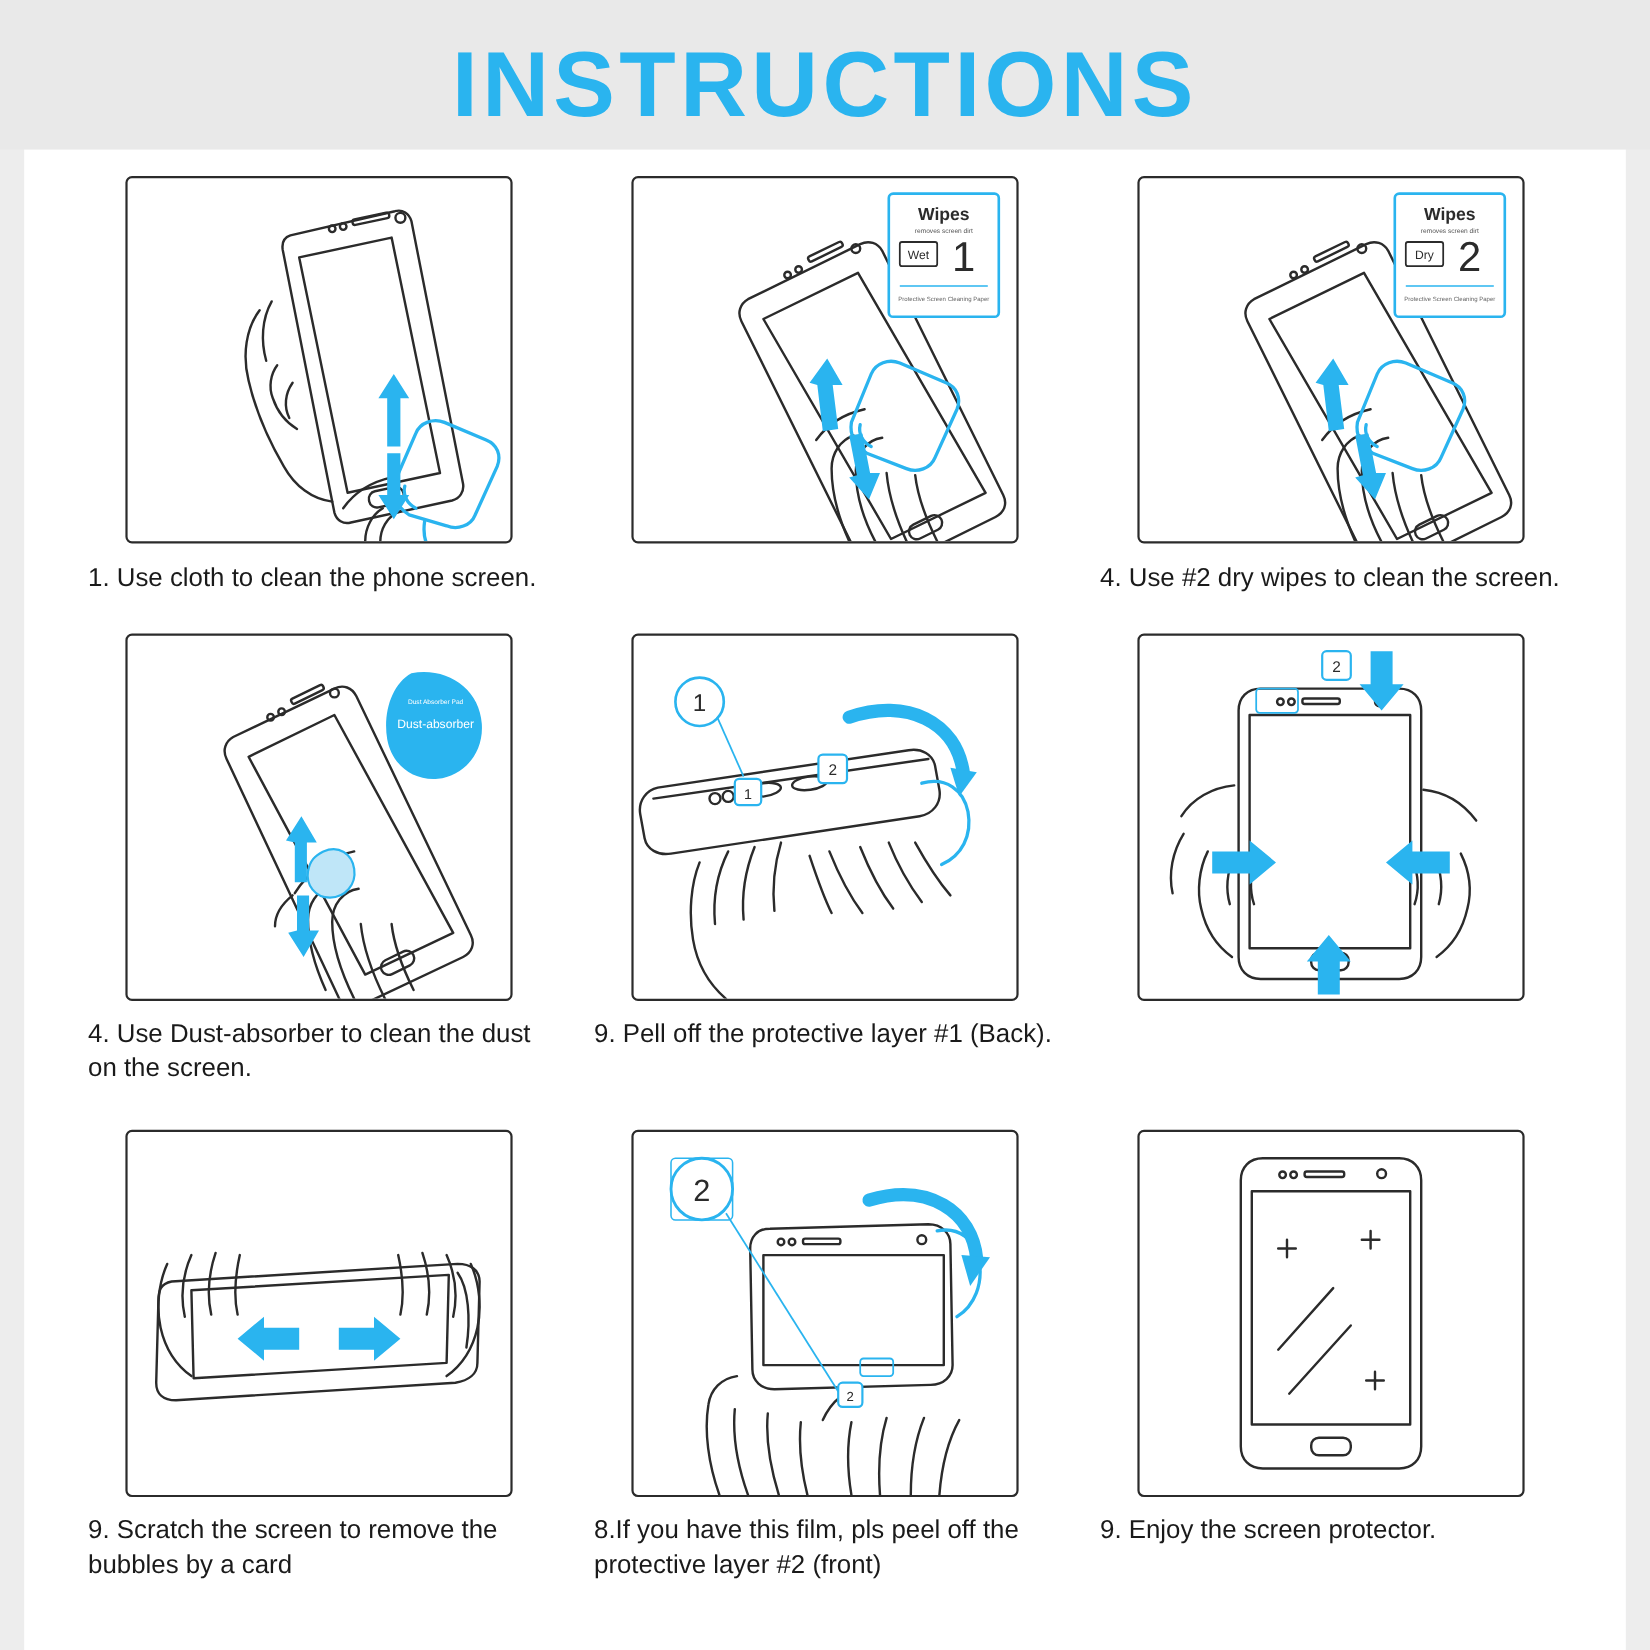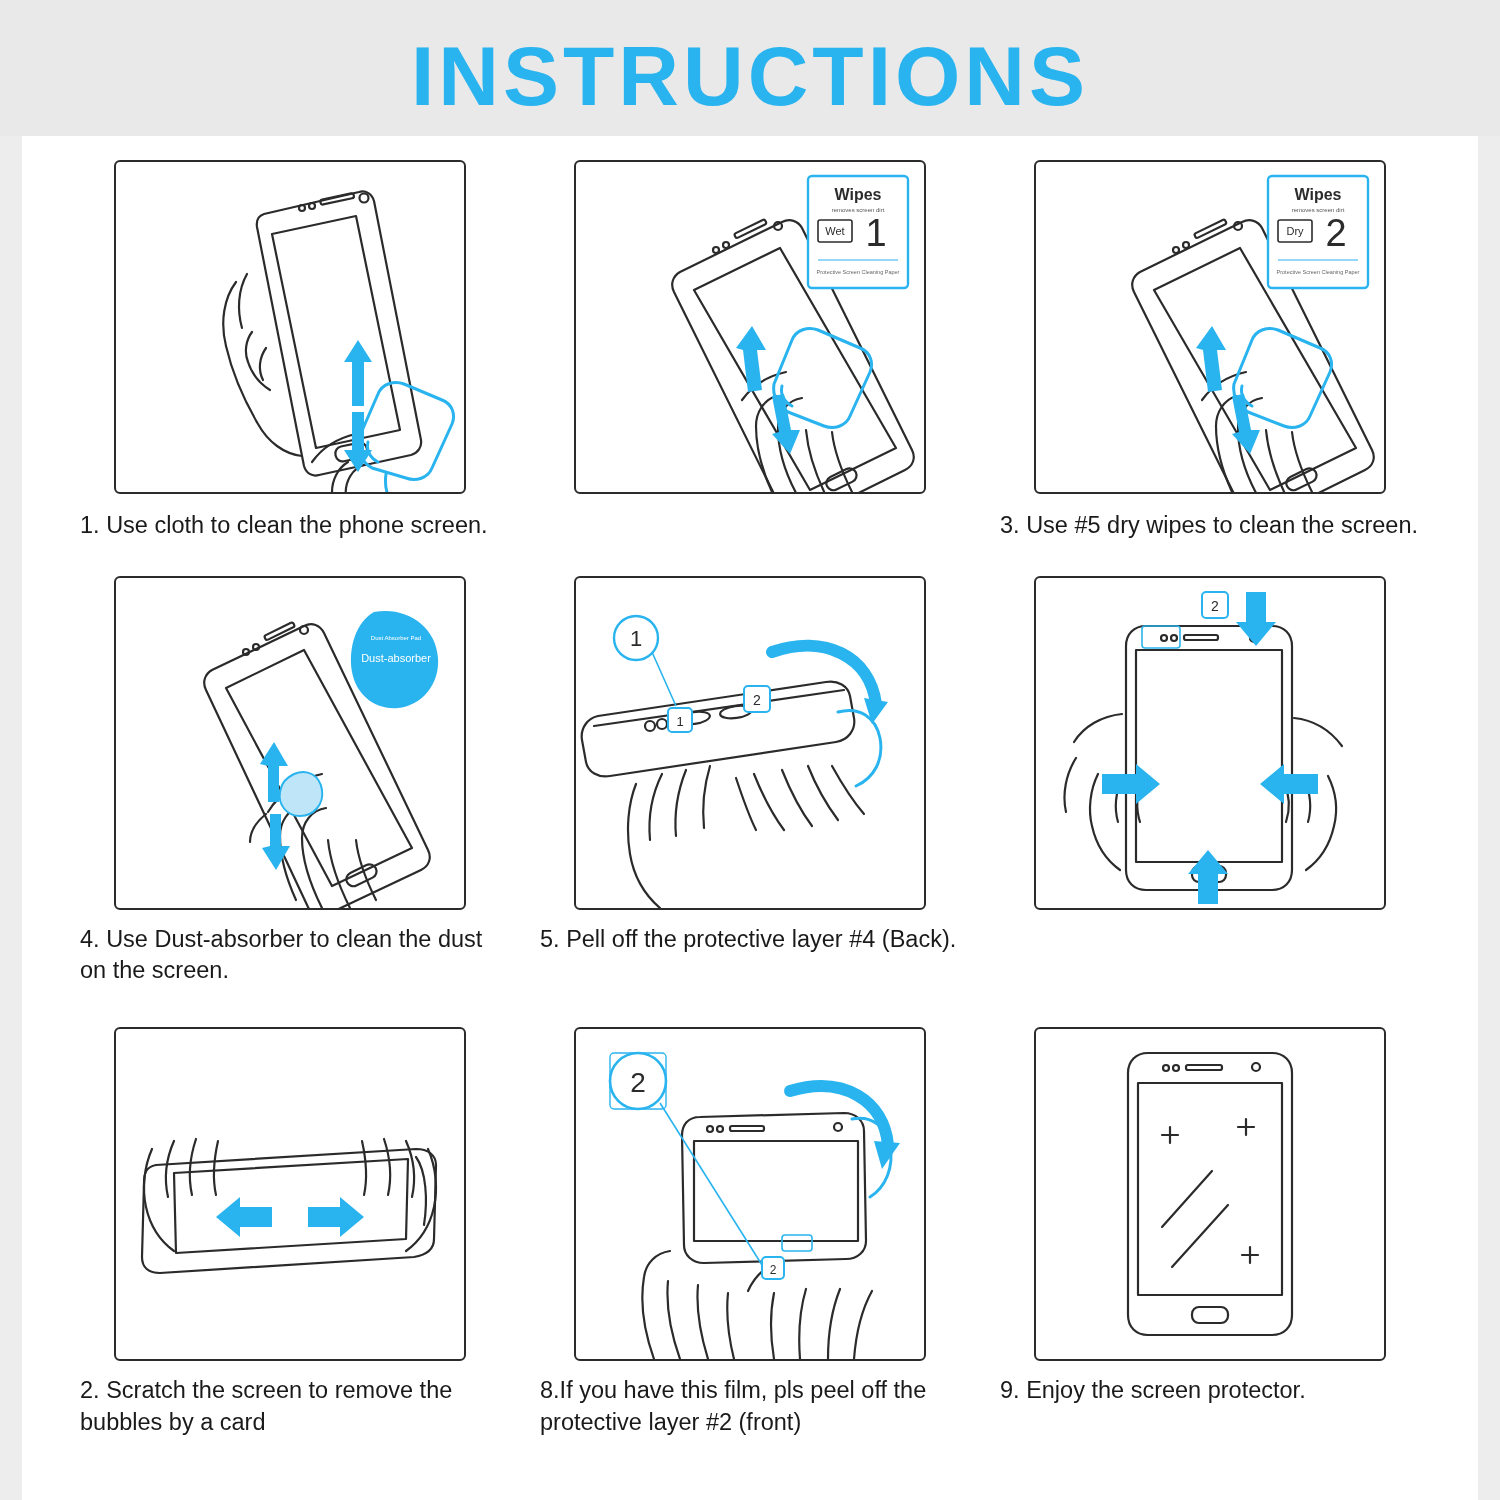--- a/index.html
+++ b/index.html
@@ -215,21 +215,21 @@
               <text x="282" y="38" text-anchor="middle" font-family="Liberation Sans, sans-serif" font-size="16" font-weight="bold" fill="#2b2b2b">Wipes</text>
               <text x="282" y="50" text-anchor="middle" font-family="Liberation Sans, sans-serif" font-size="6" fill="#555">removes screen dirt</text>
               <rect x="242" y="58" width="34" height="22" rx="2" fill="#ffffff" stroke="#2b2b2b" stroke-width="1.6"></rect>
               <text x="259" y="73" text-anchor="middle" font-family="Liberation Sans, sans-serif" font-size="11" fill="#2b2b2b">Dry</text>
               <text x="300" y="84" text-anchor="middle" font-family="Liberation Sans, sans-serif" font-size="38" fill="#2b2b2b">2</text>
               <line x1="242" y1="98" x2="322" y2="98" stroke="#2ab4ef" stroke-width="1.2"></line>
               <text x="282" y="112" text-anchor="middle" font-family="Liberation Sans, sans-serif" font-size="5.5" fill="#666">Protective Screen Cleaning Paper</text>
             </g>
           </svg>
         </div>
-        <div class="caption">3. Use #5 dry wipes to clean the screen.</div>
+        <div class="caption">4. Use #2 dry wipes to clean the screen.</div>
       </div>
 
     </div>
 
     <div class="row row-2">
 
       <div class="cell">
         <div class="panel">
           <svg width="348" height="330" viewBox="0 0 348 330">
             <g fill="none" stroke="#2b2b2b" stroke-width="2.2" stroke-linecap="round" stroke-linejoin="round">
@@ -302,21 +302,21 @@
               <text x="60" y="68" text-anchor="middle" font-family="Liberation Sans, sans-serif" font-size="22" fill="#2b2b2b">1</text>
               <line x1="76" y1="74" x2="100" y2="128" stroke="#2ab4ef" stroke-width="1.6"></line>
             </g>
 
             <g fill="none" stroke="#2ab4ef" stroke-width="12" stroke-linecap="round">
               <path d="M196 74 C248 56 294 78 300 126"></path>
             </g>
             <polygon points="288 120 312 124 296 146" fill="#2ab4ef"></polygon>
           </svg>
         </div>
-        <div class="caption">5. Pell off the protective layer #4 (Back).</div>
+        <div class="caption">9. Pell off the protective layer #1 (Back).</div>
       </div>
 
       <div class="cell">
         <div class="panel">
           <svg width="348" height="330" viewBox="0 0 348 330">
             <g fill="none" stroke="#2b2b2b" stroke-width="2.2" stroke-linecap="round" stroke-linejoin="round">
 
               <path d="M110 48 L236 48 C248 48 256 56 256 68 L256 292 C256 304 248 312 236 312 L110 312 C98 312 90 304 90 292 L90 68 C90 56 98 48 110 48 Z"></path>
               <rect x="100" y="72" width="146" height="212"></rect>
               <circle cx="128" cy="60" r="3"></circle>
@@ -376,21 +376,21 @@
               <path d="M290 112 C298 130 300 150 296 168"></path>
               <path d="M268 110 C274 128 276 148 272 166"></path>
               <path d="M246 112 C250 130 252 148 248 166"></path>
             </g>
             <g fill="#2ab4ef">
               <path d="M156 178 L124 178 L124 168 L100 188 L124 208 L124 198 L156 198 Z"></path>
               <path d="M192 178 L224 178 L224 168 L248 188 L224 208 L224 198 L192 198 Z"></path>
             </g>
           </svg>
         </div>
-        <div class="caption cap-wide">2. Scratch the screen to remove the bubbles by a card</div>
+        <div class="caption cap-wide">9. Scratch the screen to remove the bubbles by a card</div>
       </div>
 
       <div class="cell">
         <div class="panel">
           <svg width="348" height="330" viewBox="0 0 348 330">
             <g fill="none" stroke="#2b2b2b" stroke-width="2.2" stroke-linecap="round" stroke-linejoin="round">
 
               <path d="M124 88 L268 84 C280 84 288 92 288 102 L290 212 C290 222 282 230 270 230 L128 234 C116 234 108 226 108 216 L106 106 C106 96 112 88 124 88 Z"></path>
               <rect x="118" y="112" width="164" height="100"></rect>
               <circle cx="134" cy="100" r="3"></circle>

